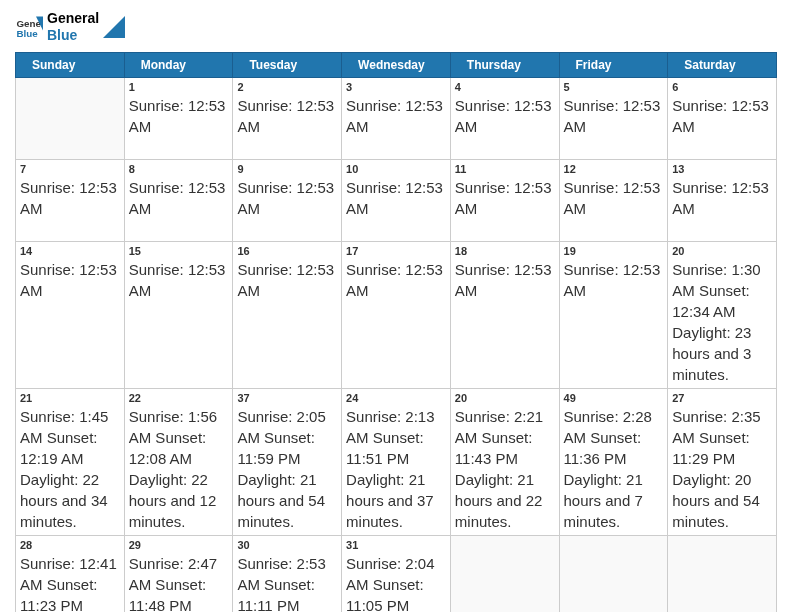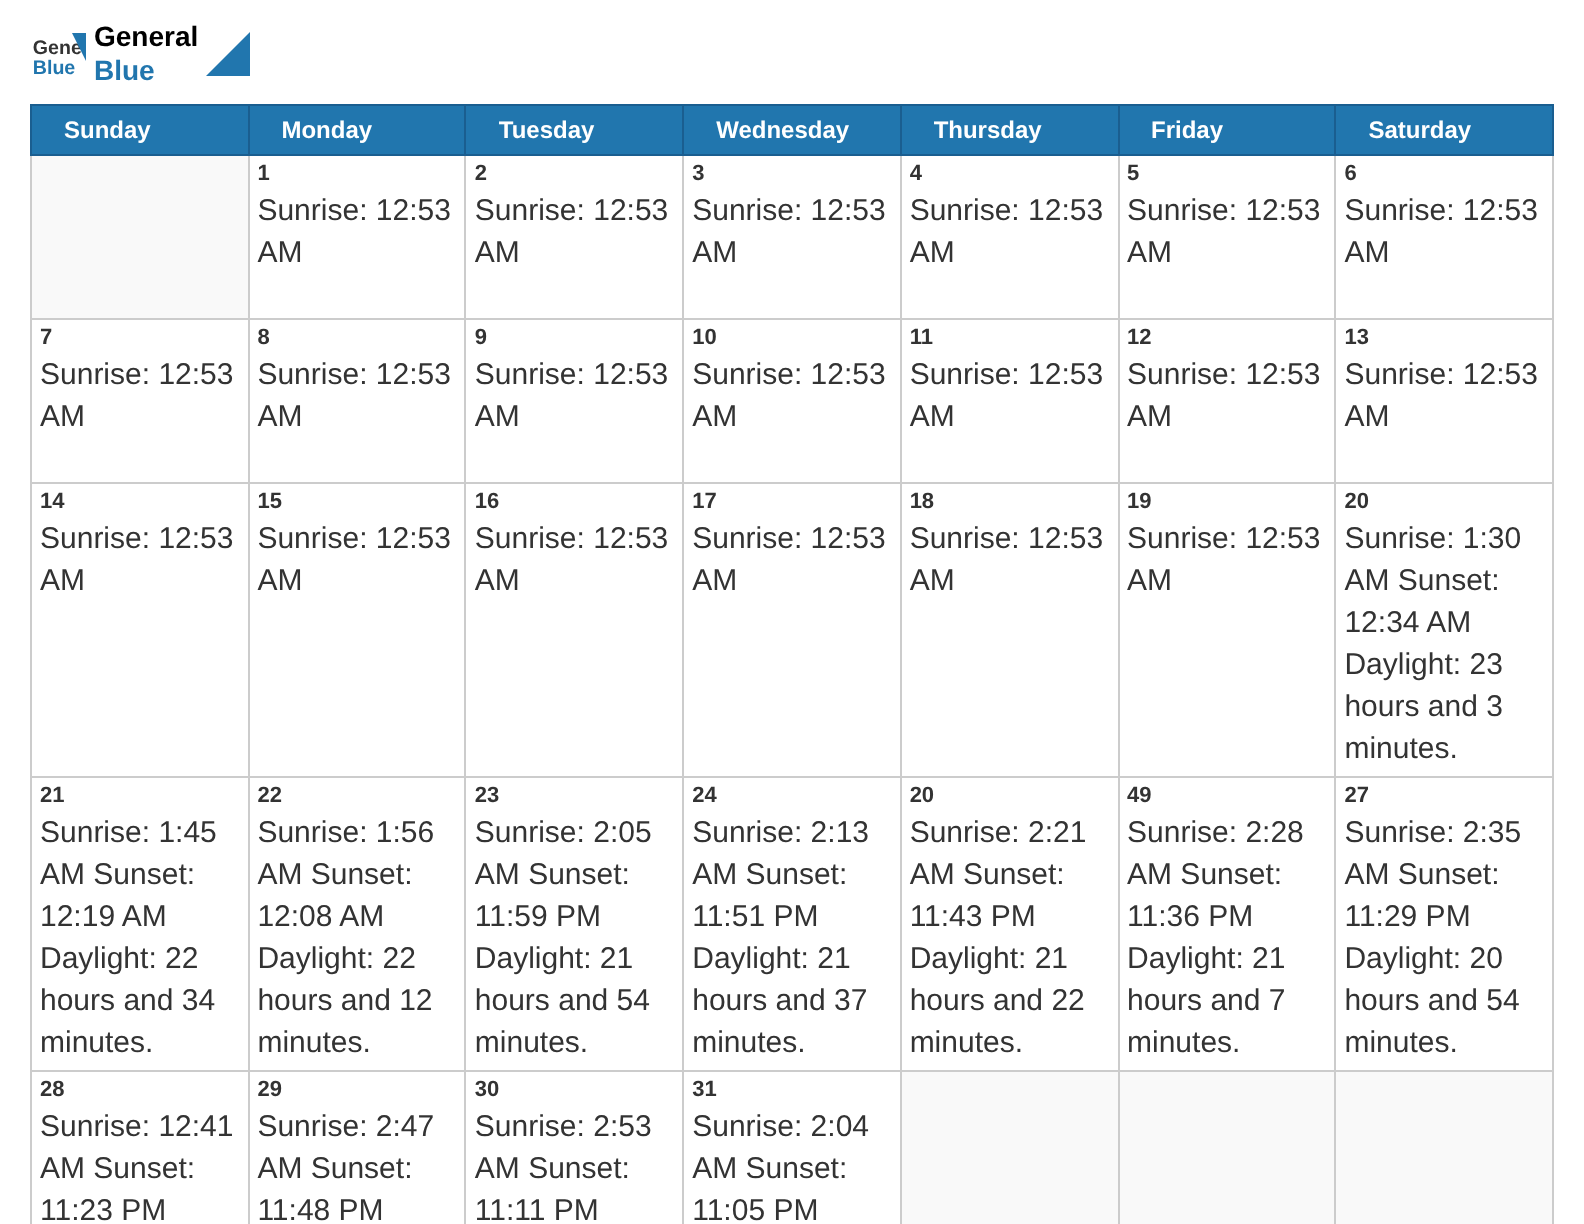--- a/index.html
+++ b/index.html
@@ -217,21 +217,21 @@
 Sunset: 12:19 AM
 Daylight: 22 hours and 34 minutes.</div>
           </td>
           <td>
             <span class="day-num">22</span>
             <div class="day-info">Sunrise: 1:56 AM
 Sunset: 12:08 AM
 Daylight: 22 hours and 12 minutes.</div>
           </td>
           <td>
-            <span class="day-num">23</span>
+            <span class="day-num">37</span>
             <div class="day-info">Sunrise: 2:05 AM
 Sunset: 11:59 PM
 Daylight: 21 hours and 54 minutes.</div>
           </td>
           <td>
             <span class="day-num">24</span>
             <div class="day-info">Sunrise: 2:13 AM
 Sunset: 11:51 PM
 Daylight: 21 hours and 37 minutes.</div>
           </td>

